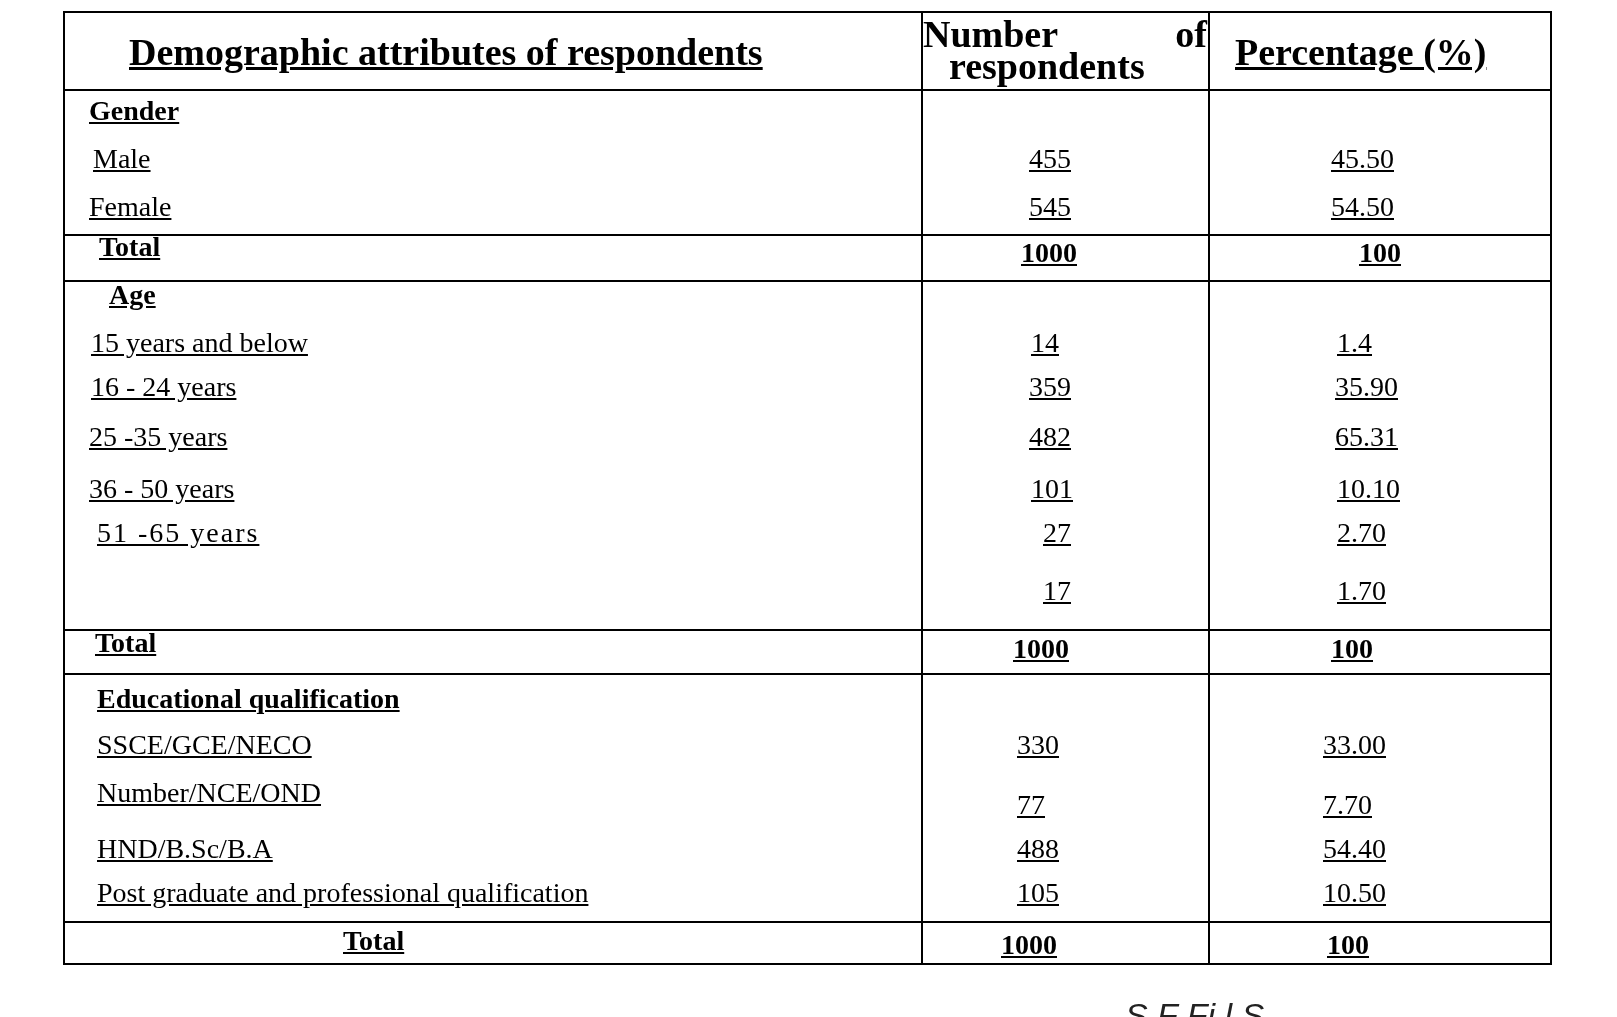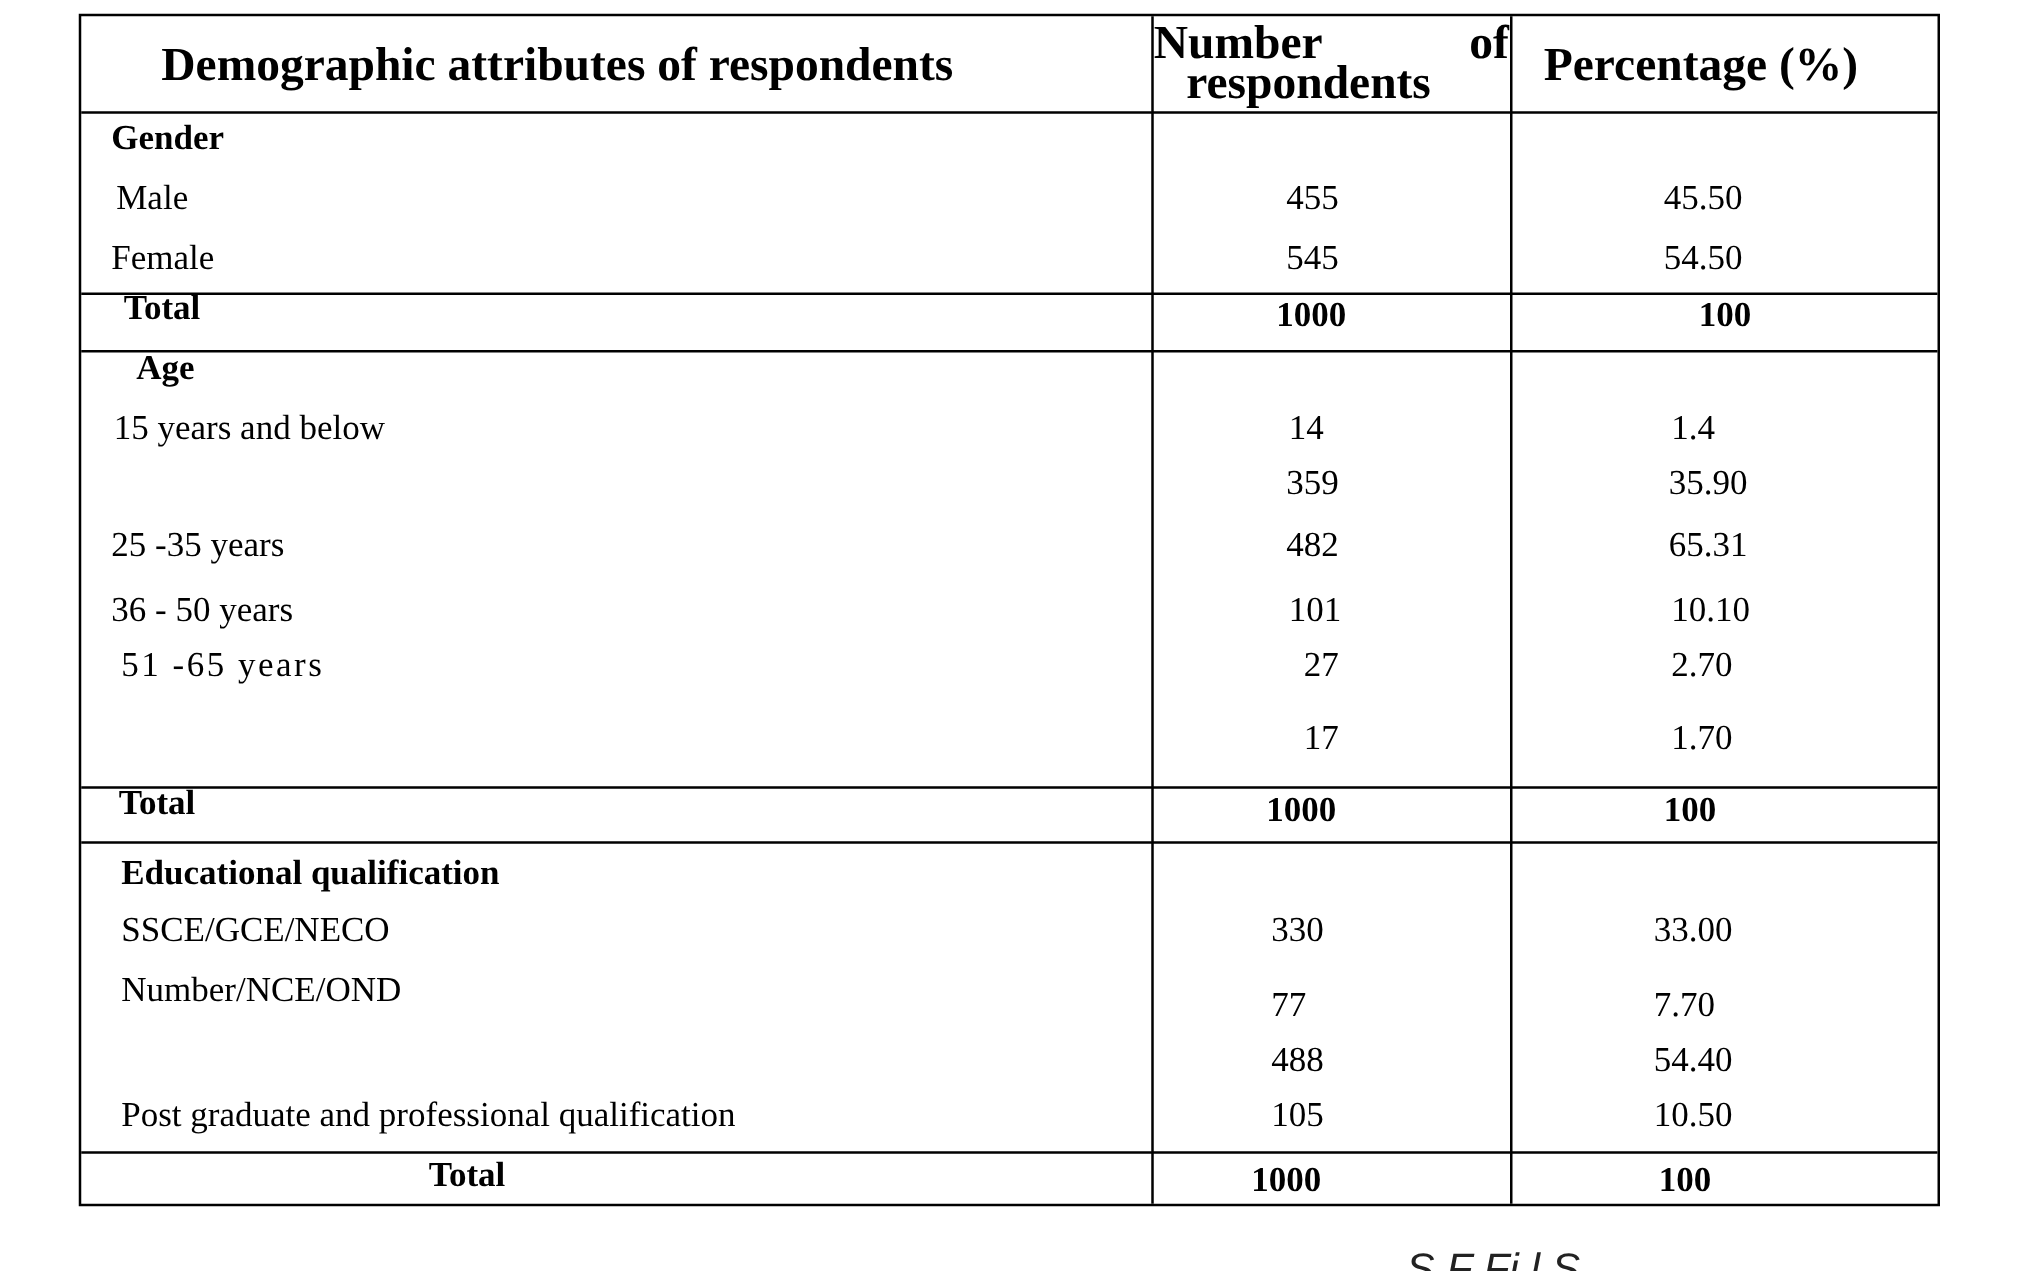--- a/index.html
+++ b/index.html
@@ -2,21 +2,21 @@
 <html><head>
 <meta charset="utf-8">
 <style>
   html, body { margin:0; padding:0; background:#ffffff; }
   body { width:1617px; height:1017px; position:relative; overflow:hidden;
          font-family:"Liberation Serif", serif; color:#000; }
   .tbl { position:absolute; left:63px; top:11px; width:1489px; height:954px;
          border:2px solid #000; box-sizing:border-box; }
   .vline { position:absolute; top:0; bottom:0; width:2px; background:#000; }
   .hline { position:absolute; left:0; right:0; height:2px; background:#000; }
-  .t { position:absolute; white-space:nowrap; line-height:1; }
+  .t { position:absolute; white-space:nowrap; line-height:1;text-decoration:underline; }
   .b { font-weight:bold; }
   .hdr { font-size:38px; font-weight:bold; }
   .cell { font-size:28px; }
   .src { position:absolute; left:1125px; top:996px; font-family:"Liberation Sans", sans-serif;
          font-size:34px; font-style:italic; color:#222; white-space:nowrap; }
 </style>
 </head>
 <body>
 
 <div class="tbl">
@@ -47,20 +47,21 @@
   <div class="t cell" style="left:964px;top:180px">545</div>
   <div class="t cell" style="left:1266px;top:180px">54.50</div>
   <div class="t cell b" style="left:34px;top:220px">Total</div>
   <div class="t cell b" style="left:956px;top:226px">1000</div>
   <div class="t cell b" style="left:1294px;top:226px">100</div>
 
   <div class="t cell b" style="left:44px;top:268px">Age</div>
   <div class="t cell" style="left:26px;top:316px">15 years and below</div>
   <div class="t cell" style="left:966px;top:316px">14</div>
   <div class="t cell" style="left:1272px;top:316px">1.4</div>
+  <div class="t cell" style="left:26px;top:360px">16 - 24 years</div>
   <div class="t cell" style="left:964px;top:360px">359</div>
   <div class="t cell" style="left:1270px;top:360px">35.90</div>
   <div class="t cell" style="left:24px;top:410px">25 -35 years</div>
   <div class="t cell" style="left:964px;top:410px">482</div>
   <div class="t cell" style="left:1270px;top:410px">65.31</div>
   <div class="t cell" style="left:24px;top:462px">36 - 50 years</div>
   <div class="t cell" style="left:966px;top:462px">101</div>
   <div class="t cell" style="left:1272px;top:462px">10.10</div>
   <div class="t cell" style="left:32px;top:506px;letter-spacing:2px">51 -65 years</div>
   <div class="t cell" style="left:978px;top:506px">27</div>
@@ -71,20 +72,21 @@
   <div class="t cell b" style="left:948px;top:622px">1000</div>
   <div class="t cell b" style="left:1266px;top:622px">100</div>
 
   <div class="t cell" style="left:32px;top:718px">SSCE/GCE/NECO</div>
   <div class="t cell b" style="left:32px;top:672px">Educational qualification</div>
   <div class="t cell" style="left:952px;top:718px">330</div>
   <div class="t cell" style="left:1258px;top:718px">33.00</div>
   <div class="t cell" style="left:32px;top:766px">Number/NCE/OND</div>
   <div class="t cell" style="left:952px;top:778px">77</div>
   <div class="t cell" style="left:1258px;top:778px">7.70</div>
+  <div class="t cell" style="left:32px;top:822px">HND/B.Sc/B.A</div>
   <div class="t cell" style="left:952px;top:822px">488</div>
   <div class="t cell" style="left:1258px;top:822px">54.40</div>
   <div class="t cell" style="left:32px;top:866px">Post graduate and professional qualification</div>
   <div class="t cell" style="left:952px;top:866px">105</div>
   <div class="t cell" style="left:1258px;top:866px">10.50</div>
   <div class="t cell b" style="left:278px;top:914px">Total</div>
   <div class="t cell b" style="left:936px;top:918px">1000</div>
   <div class="t cell b" style="left:1262px;top:918px">100</div>
 </div>
 

